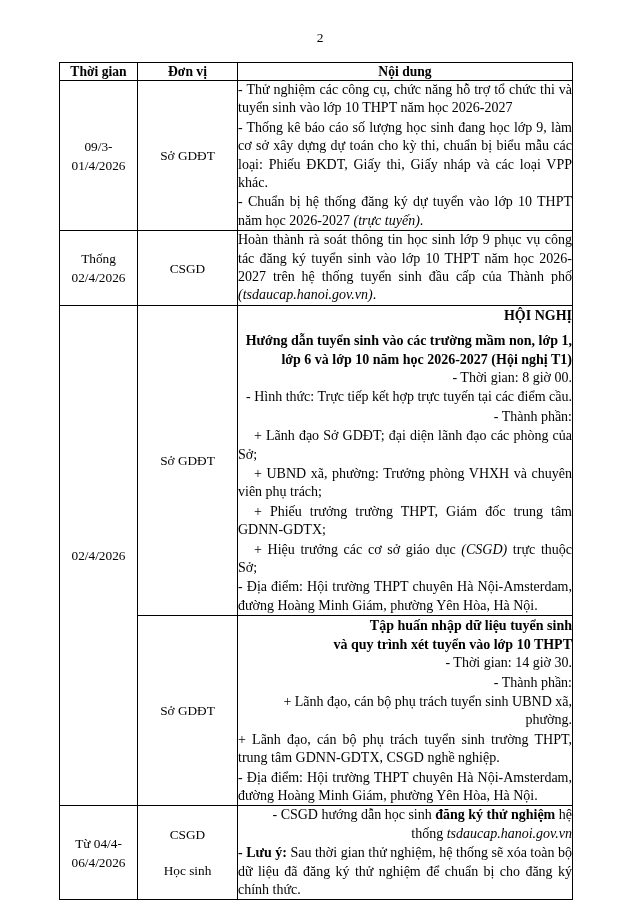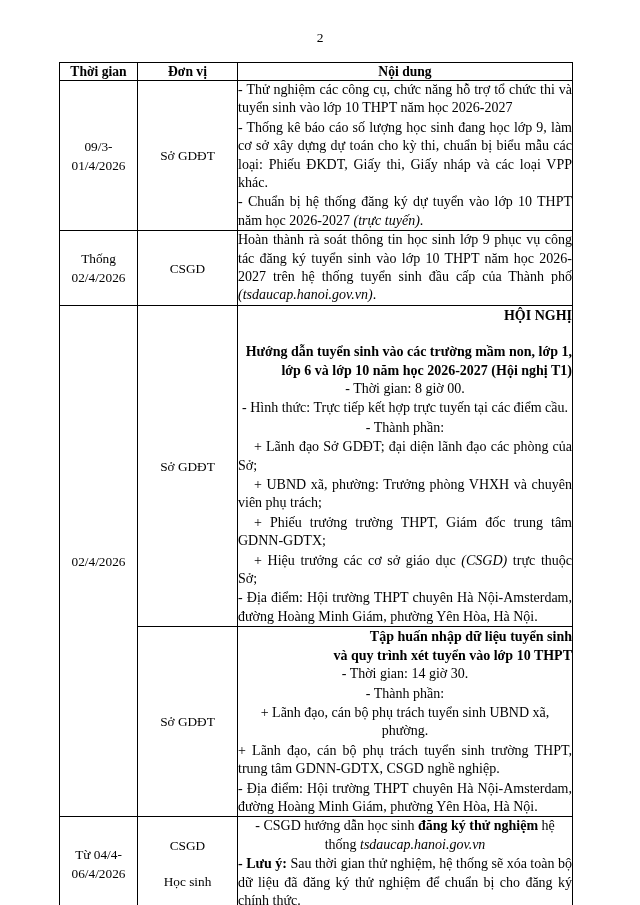--- a/index.html
+++ b/index.html
@@ -79,33 +79,33 @@
     vertical-align: top;
   }
   .para {
     margin: 0 0 0 0;
     text-align: justify;
   }
   .para + .para {
     margin-top: 1px;
   }
   .para.nojust {
-    text-align: center;
+    text-align: right;
   }
   .para.indent {
     text-indent: 16px;
   }
   .ctr {
     text-align: right;
     font-weight: bold;
     margin: 0;
     line-height: 19px;
   }
   .ctr.gap {
-    margin-top: 17px;
+    margin-top: 6px;
   }
   .ital {
     font-style: italic;
   }
   .bold {
     font-weight: bold;
   }
 </style>
 </head>
 <body>

